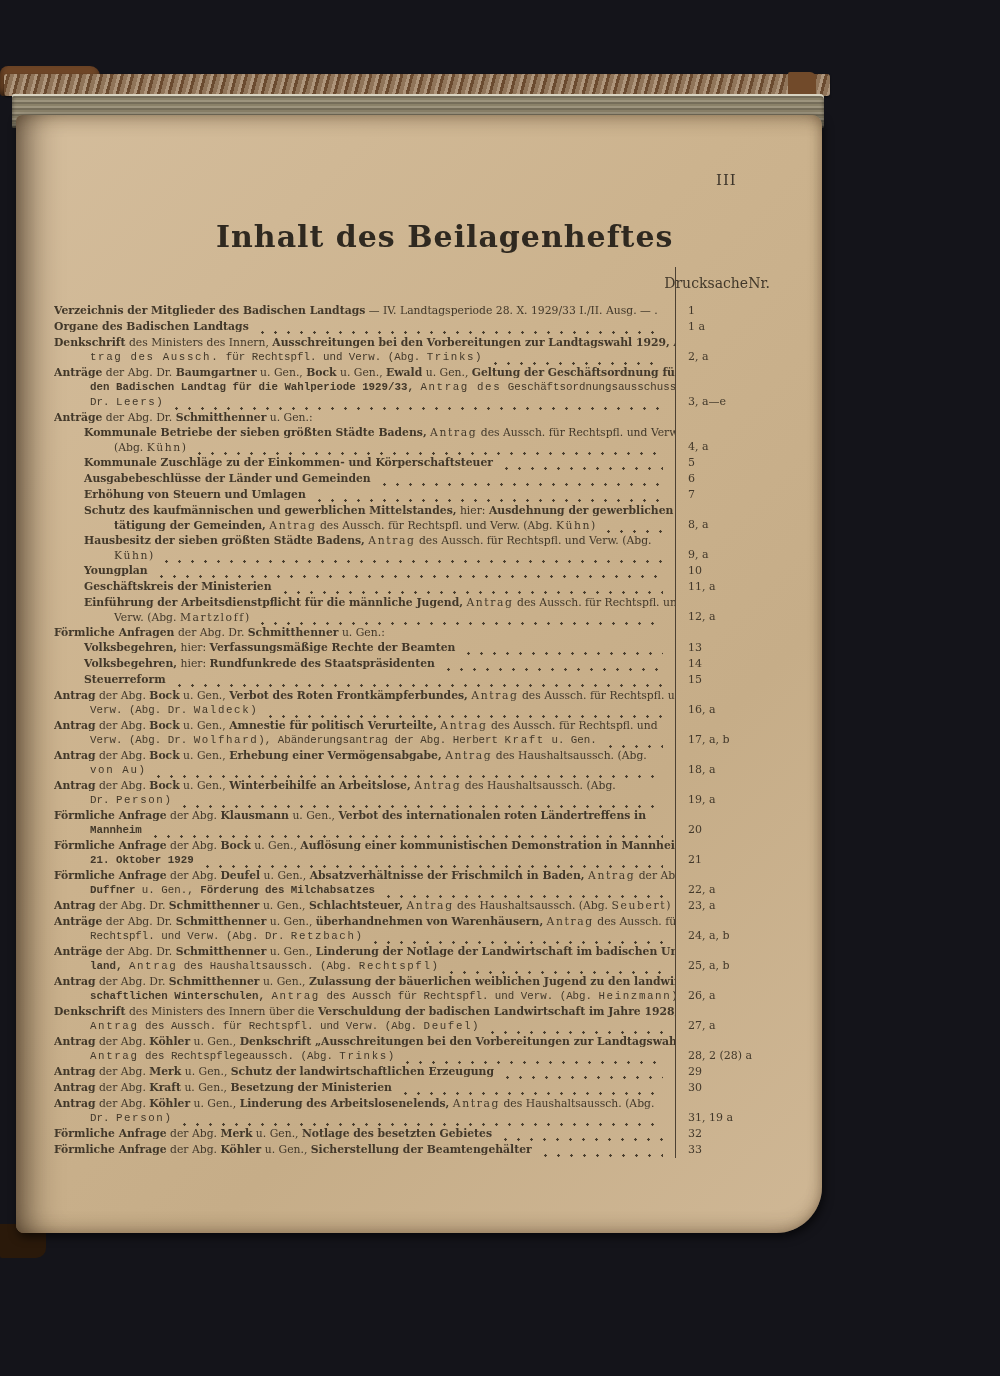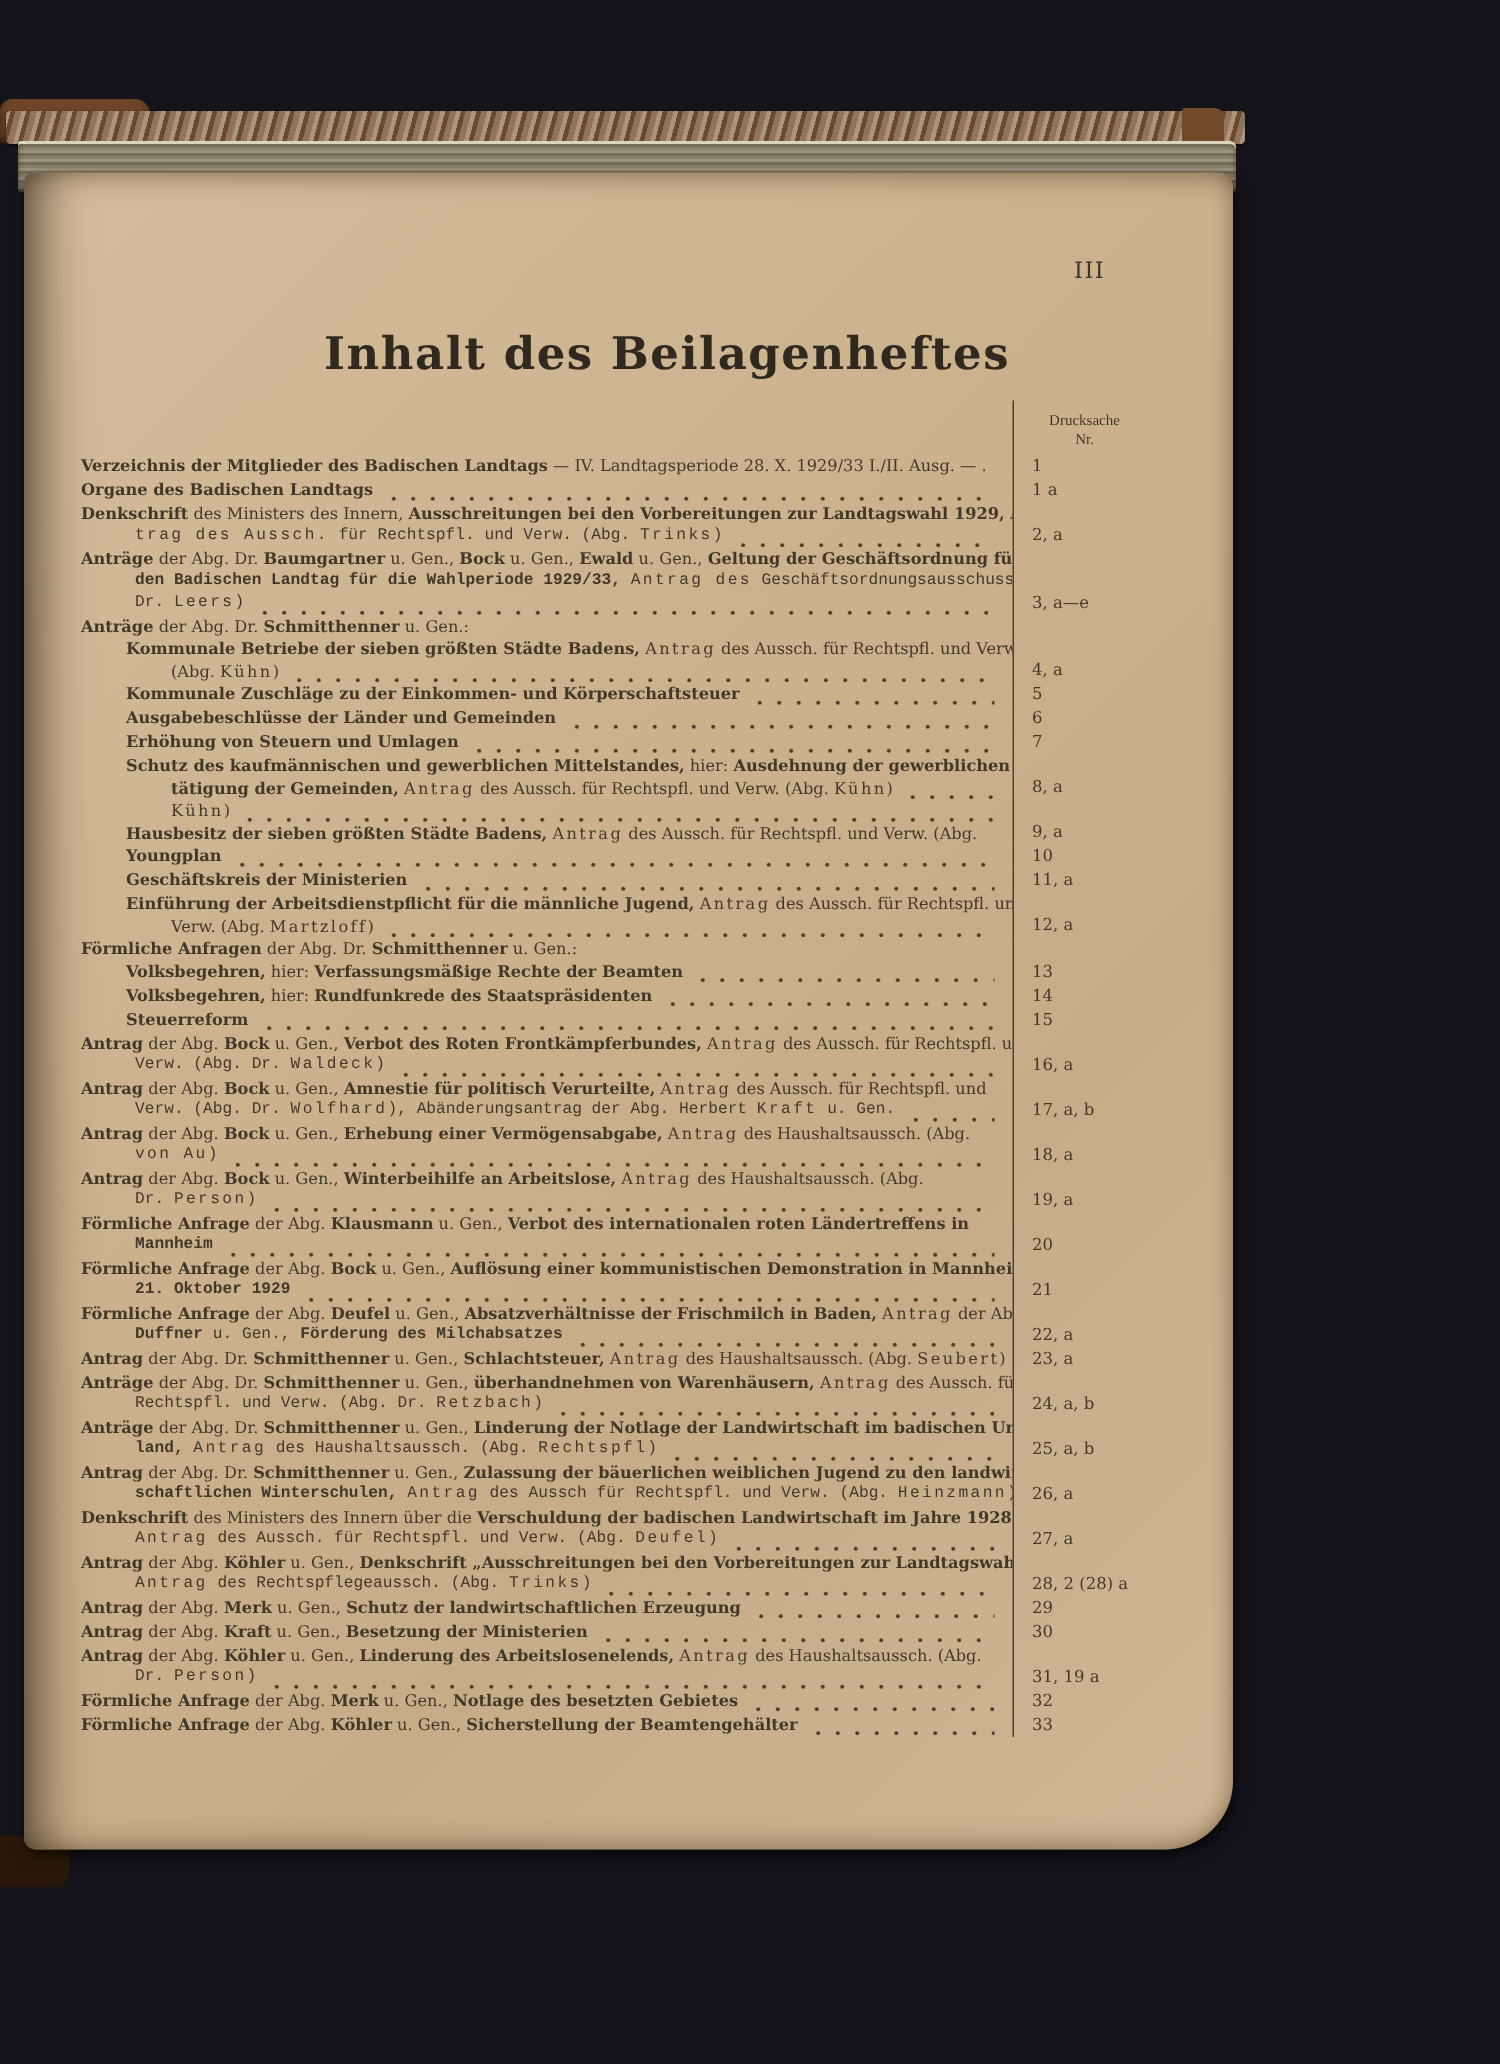--- a/index.html
+++ b/index.html
@@ -34,21 +34,21 @@
       2px 4px 10px rgba(0,0,0,.6);
     color:#42382a;
   }
   .page-no{position:absolute;left:700px;top:56px;font-size:15px;letter-spacing:1px;color:#3e352a;}
   .doc-title{position:absolute;left:200px;top:104px;font-size:30px;font-weight:bold;letter-spacing:1px;color:#2f2920;}
   
   .toc{position:absolute;left:38px;top:152px;width:716px;font-size:10.8px;line-height:15px;color:#42382a;}
   .row{display:flex;align-items:stretch;}
   .cell-text{flex:1;min-width:0;overflow:hidden;padding-right:6px;}
   .cell-nr{width:82px;border-left:1.2px solid #4c4133;padding:0 0 1px 12px;display:flex;align-items:flex-end;font-size:11px;white-space:nowrap;}
-  .head .cell-nr{flex-direction:column;align-items:center;justify-content:flex-end;padding-left:0;width:94px;font-size:10px;line-height:13px;padding-bottom:3px;font-family:Liberation Serif, serif;}
+  .head .cell-nr{flex-direction:row;align-items:center;justify-content:flex-end;padding-left:0;width:94px;font-size:14px;line-height:13px;padding-bottom:3px;}
   .line{display:flex;white-space:nowrap;}
   .indent1 .line{padding-left:30px;}
   .indent0 .line.cont{padding-left:36px;font-family:Liberation Mono, monospace;}
   .indent1 .line.cont{padding-left:60px;}
   b{font-weight:bold;}
   .sp{letter-spacing:1.6px;}
   .dots{flex:1;min-width:10px;margin:0 6px 0 7px;align-self:flex-end;height:5px;
     background-image:radial-gradient(circle,#473c2c 1.05px,rgba(0,0,0,0) 1.45px);
     background-size:13px 5px;background-repeat:repeat-x;background-position:0 1px;}
   
@@ -203,26 +203,26 @@
               <span><b>tätigung der Gemeinden,</b> <span class="sp">Antrag</span> des Aussch. für Rechtspfl. und Verw. (Abg. <span class="sp">Kühn</span>)</span>
               <span class="dots"></span>
             </div>
           </div>
           <div class="cell-nr">
             <span>8, a</span>
           </div>
         </div>
         <div class="row">
           <div class="cell-text indent1">
+            <div class="line">
+              <span><b>Hausbesitz der sieben größten Städte Badens,</b> <span class="sp">Antrag</span> des Aussch. für Rechtspfl. und Verw. (Abg.</span>
+            </div>
             <div class="line cont">
               <span><span class="sp">Kühn</span>)</span>
               <span class="dots"></span>
-            </div>
-            <div class="line">
-              <span><b>Hausbesitz der sieben größten Städte Badens,</b> <span class="sp">Antrag</span> des Aussch. für Rechtspfl. und Verw. (Abg.</span>
             </div>
           </div>
           <div class="cell-nr">
             <span>9, a</span>
           </div>
         </div>
         <div class="row">
           <div class="cell-text indent1">
             <div class="line">
               <span><b>Youngplan</b></span>

